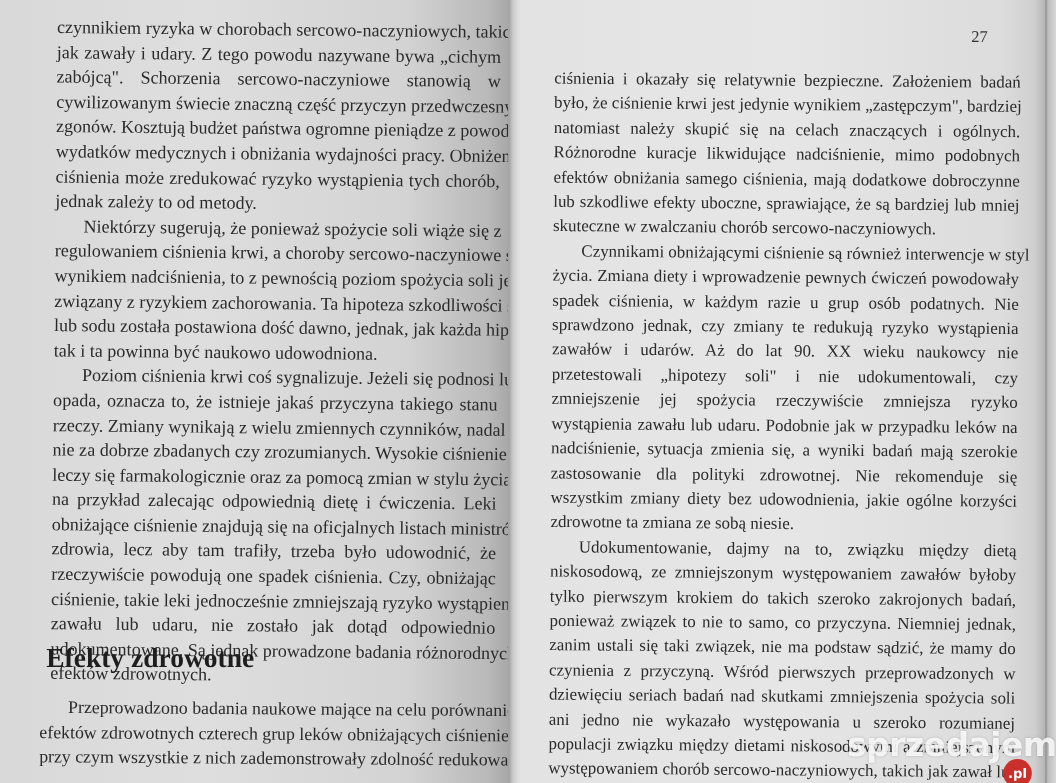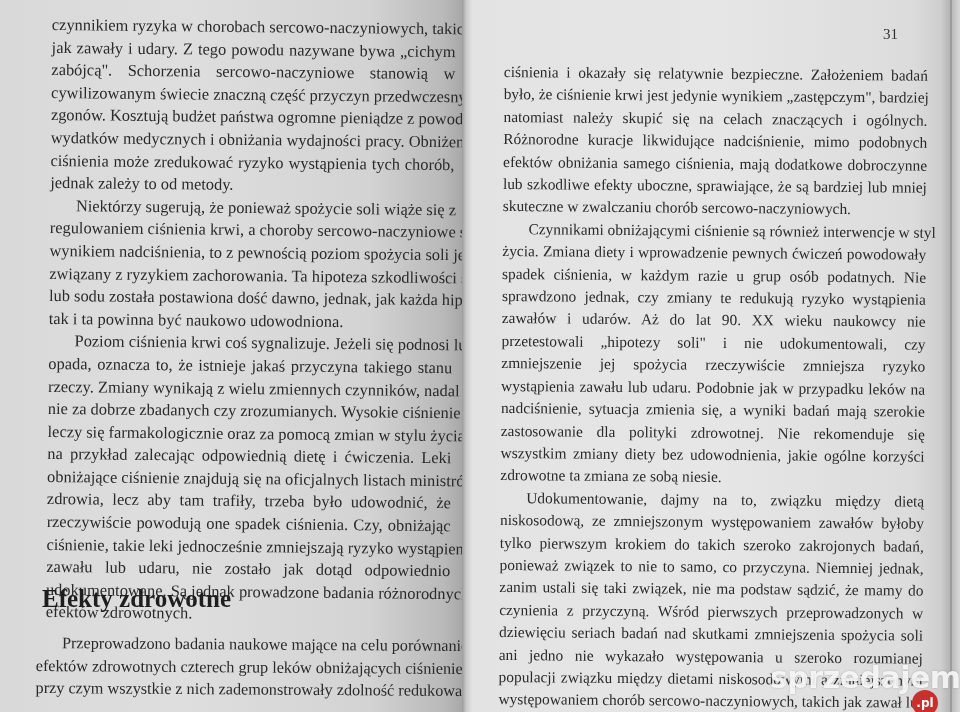--- a/index.html
+++ b/index.html
@@ -109,21 +109,21 @@
         <span class="ln indent">Przeprowadzono badania naukowe mające na celu porównanie</span>
         <span class="ln">efektów zdrowotnych czterech grup leków obniżających ciśnienie,</span>
         <span class="ln">przy czym wszystkie z nich zademonstrowały zdolność redukowania</span>
       </div>
     </div>
   </div>
 
   <div class="gutter"></div>
 
   <div class="page-right">
-    <div class="page-number">31</div>
+    <div class="page-number">27</div>
 
     <div class="text-block right-text">
       <div>
         <span class="ln">ciśnienia i okazały się relatywnie bezpieczne. Założeniem badań</span>
         <span class="ln">było, że ciśnienie krwi jest jedynie wynikiem „zastępczym", bardziej</span>
         <span class="ln">natomiast należy skupić się na celach znaczących i ogólnych.</span>
         <span class="ln">Różnorodne kuracje likwidujące nadciśnienie, mimo podobnych</span>
         <span class="ln">efektów obniżania samego ciśnienia, mają dodatkowe dobroczynne</span>
         <span class="ln">lub szkodliwe efekty uboczne, sprawiające, że są bardziej lub mniej</span>
         <span class="ln last">skuteczne w zwalczaniu chorób sercowo-naczyniowych.</span>

